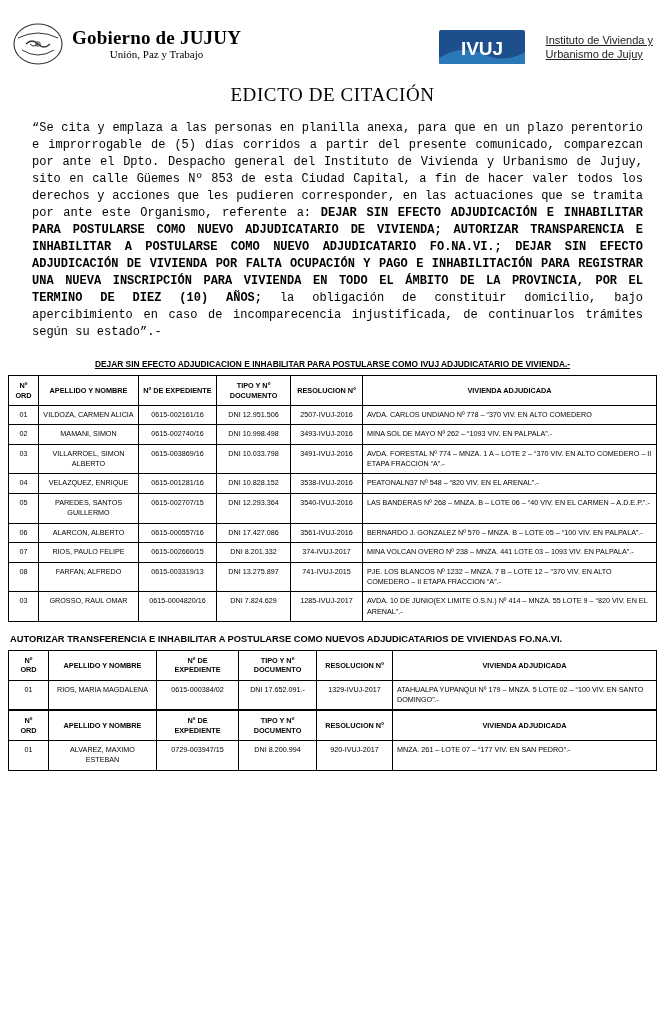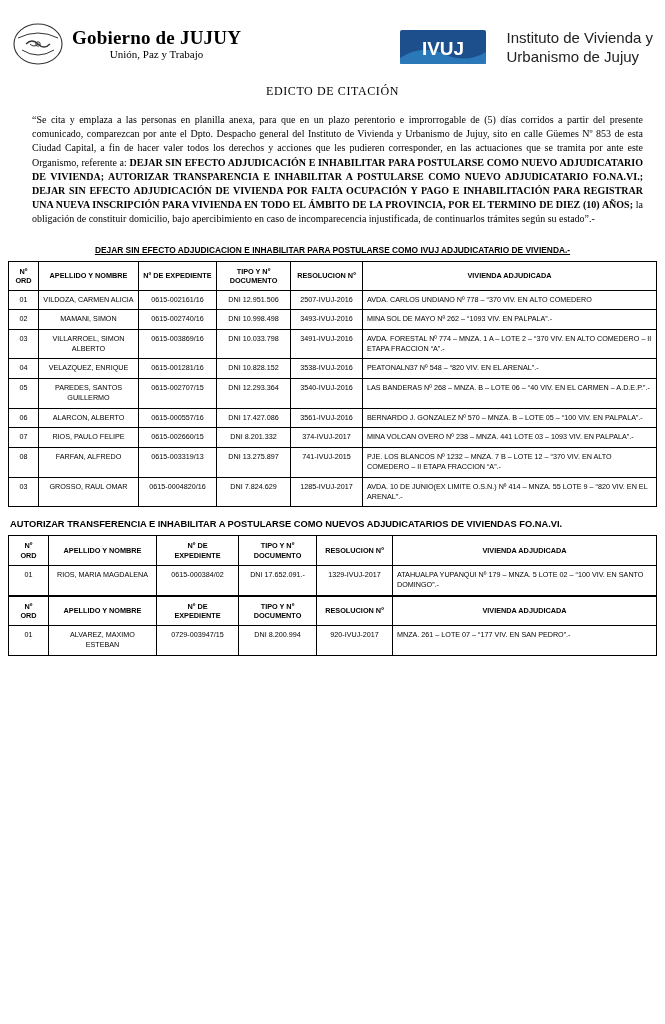--- a/index.html
+++ b/index.html
@@ -40,40 +40,42 @@
     font-family: "Liberation Serif", serif;
     font-size: 11px;
     text-align: center;
     margin-top: 1px;
   }
   .hdr-right { display: flex; align-items: center; gap: 21px; }
   .ivuj-logo {
     display: flex; align-items: center; justify-content: center;
   }
   .ivuj-text {
-    font-size: 15px;
+    font-size: 11px;
     line-height: 1.25;
     font-family: "Liberation Sans", sans-serif;
     color: #222;
+    text-decoration: underline;
   }
   
   h1.doc-title {
     text-align: center;
     font-family: "Liberation Serif", serif;
-    font-size: 12px;
+    font-size: 19px;
     font-weight: normal;
     letter-spacing: .6px;
     margin: 16px 0 14px 0;
   }
   
   .body-par {
     text-align: justify;
-    font-size: 10px;
+    font-size: 12px;
     line-height: 1.42;
     padding: 0 14px 0 24px;
+    font-family: Liberation Mono, monospace;
   }
   .body-par b { font-weight: bold; }
   
   .section-cap {
     text-align: center;
     font-family: "Liberation Sans", sans-serif;
     font-size: 8.4px;
     font-weight: bold;
     text-decoration: underline;
     margin: 18px 0 6px 0;

